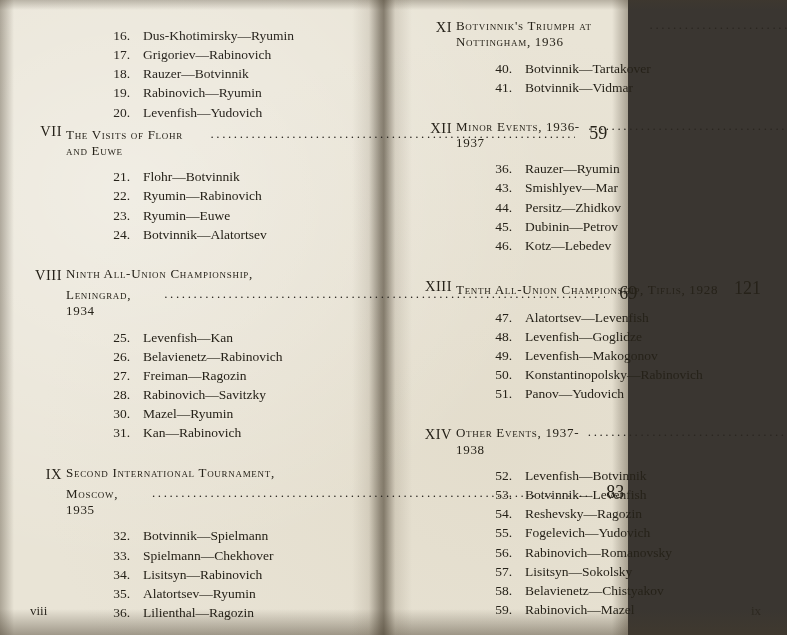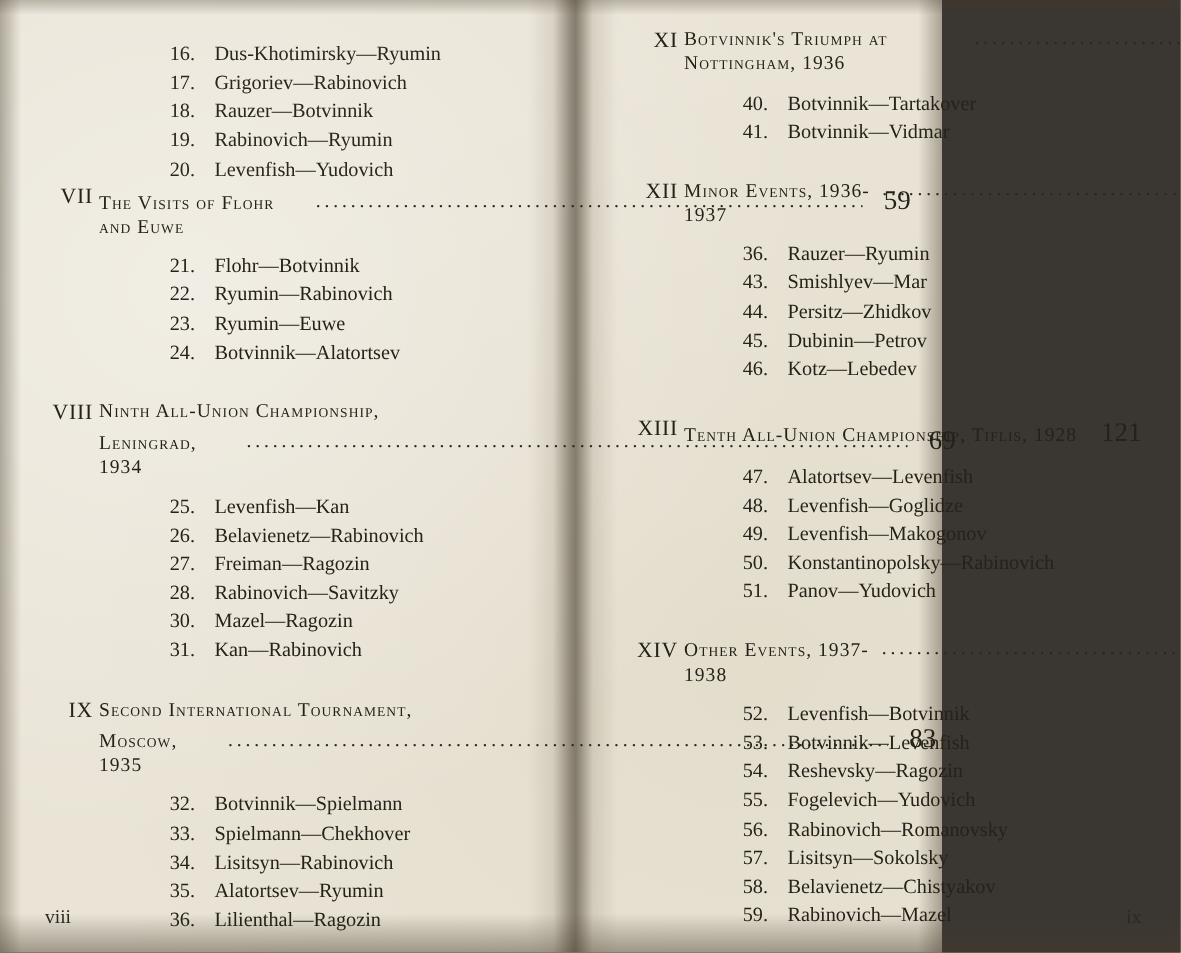--- a/index.html
+++ b/index.html
@@ -252,21 +252,21 @@
             <li class="game">
               <span class="g-num">27.</span>
               <span class="g-name">Freiman—Ragozin</span>
             </li>
             <li class="game">
               <span class="g-num">28.</span>
               <span class="g-name">Rabinovich—Savitzky</span>
             </li>
             <li class="game">
               <span class="g-num">30.</span>
-              <span class="g-name">Mazel—Ragozin</span>
+              <span class="g-name">Mazel—Ryumin</span>
             </li>
             <li class="game">
               <span class="g-num">31.</span>
               <span class="g-name">Kan—Rabinovich</span>
             </li>
           </ul>
         </div>
         <div class="chapter">
           <div class="chap-row">
             <div class="chap-num">IX</div>

